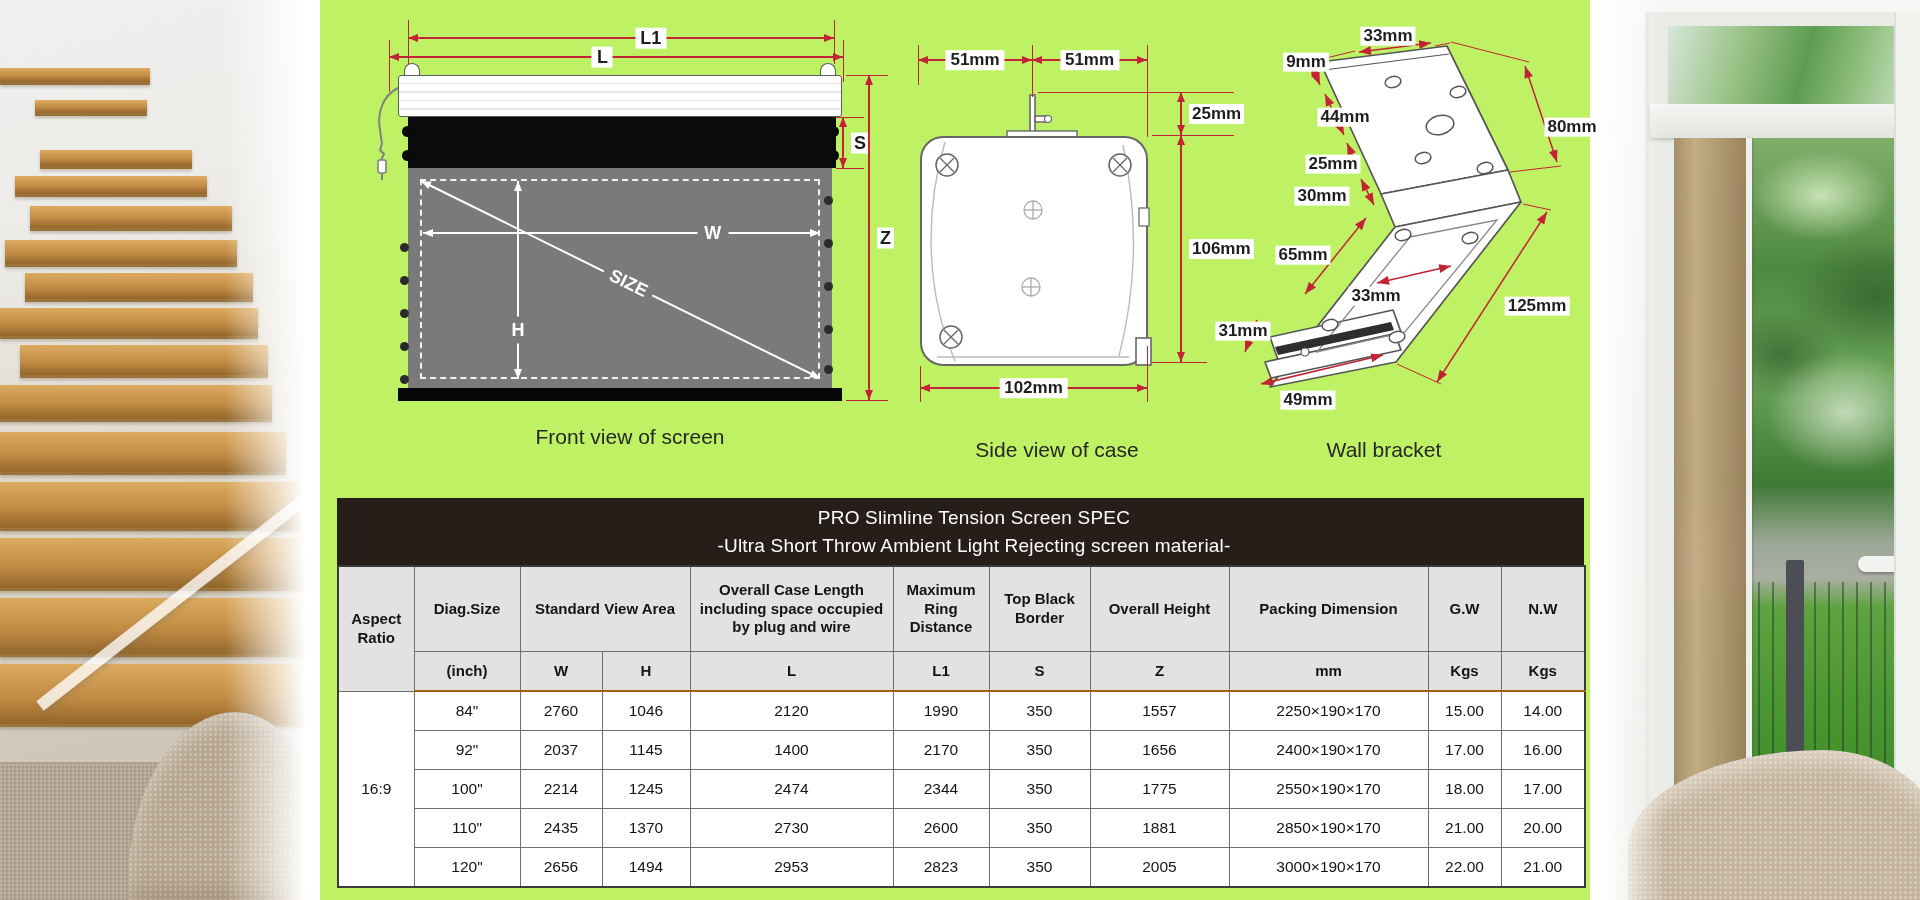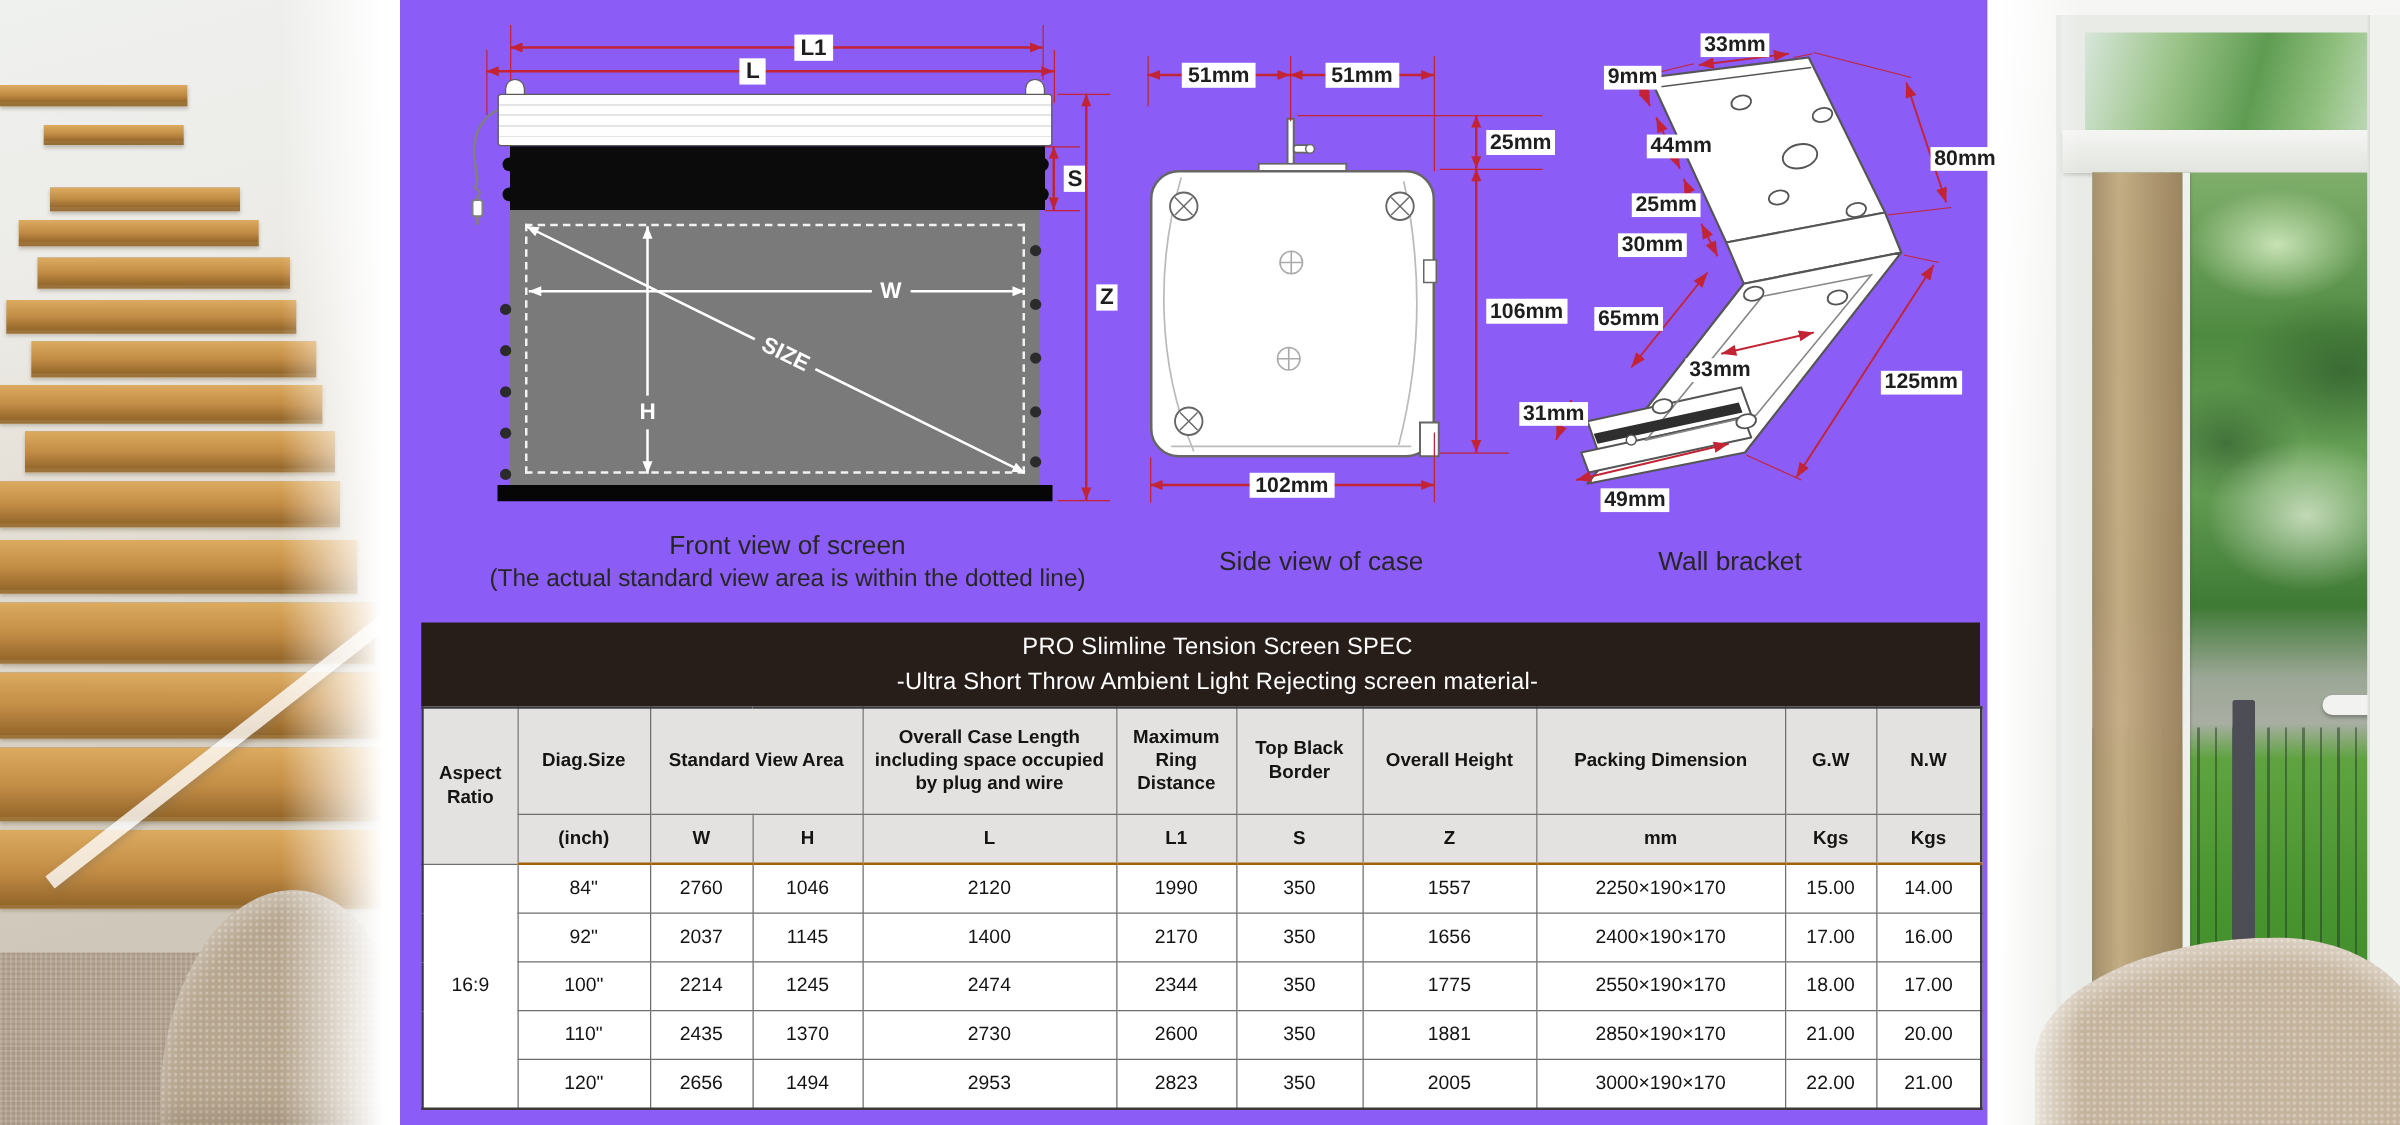--- a/index.html
+++ b/index.html
@@ -1,16 +1,16 @@
 <!DOCTYPE html>
 <html><head>
 <meta charset="utf-8">
 <style>
   html,body{margin:0;padding:0;background:#fff;}
-  .stage{position:relative;width:1920px;height:900px;overflow:hidden;background:#8b5cf6;
+  .stage{position:relative;width:1920px;height:900px;overflow:hidden;background:#bef264;
          font-family:"Liberation Sans","DejaVu Sans",sans-serif;
          --red:#c22435;--scr:#7a7a7a;}
   .abs{position:absolute;}
 
   
   .photo-left{position:absolute;left:0;top:0;width:320px;height:900px;overflow:hidden;
     background:linear-gradient(165deg,#eff1ef 0%,#ecebe7 25%,#e3ddd2 45%,#d8d1c4 62%,#cfc8ba 78%);}
   .tread{position:absolute;background:linear-gradient(180deg,#dcab60 0%,#c28c45 55%,#93662a 100%);
     border-bottom:3px solid rgba(80,52,16,.45);box-shadow:0 2px 3px rgba(60,40,10,.25);}
   .balustrade{position:absolute;left:40px;top:700px;width:420px;height:12px;background:rgba(255,255,255,.78);
@@ -240,21 +240,20 @@
   <div class="ext" style="left:846px;top:75px;width:42px;height:1px;"></div>
   <div class="ext" style="left:846px;top:400px;width:42px;height:1px;"></div>
   <div class="vdim" style="left:869px;top:75px;height:325px;">
     <div class="ln"></div>
       <div class="au"></div>
       <div class="ad"></div>
     <span class="lblr biglbl">Z</span>
   </div>
 
   <div class="caption" style="left:630px;top:437px;font-size:21px;">Front view of screen</div>
-  <div class="caption" style="left:630px;top:463px;font-size:19.5px;">(The actual standard view area is within the dotted line)</div>
 
   <svg class="abs" style="left:915px;top:90px;" width="240" height="285" viewBox="0 0 240 285">
     <rect x="115" y="5" width="5" height="46" fill="#fff" stroke="#666" stroke-width="1.6"></rect>
     <rect x="120" y="26" width="15" height="6" rx="2" fill="#fff" stroke="#666" stroke-width="1.4"></rect>
     <circle cx="133" cy="29" r="3.5" fill="#fff" stroke="#666" stroke-width="1.2"></circle>
     <rect x="92" y="41" width="70" height="7" fill="#fff" stroke="#666" stroke-width="1.4"></rect>
     <rect x="6" y="47" width="226" height="228" rx="22" fill="#fff" stroke="#666" stroke-width="2"></rect>
     <rect x="221" y="248" width="15" height="27" fill="#fff" stroke="#666" stroke-width="1.6"></rect>
     <rect x="224" y="118" width="10" height="18" fill="#fff" stroke="#666" stroke-width="1.2"></rect>
     <path d="M30,52 C10,120 10,200 40,271" fill="none" stroke="#bbb" stroke-width="1.4"></path>

